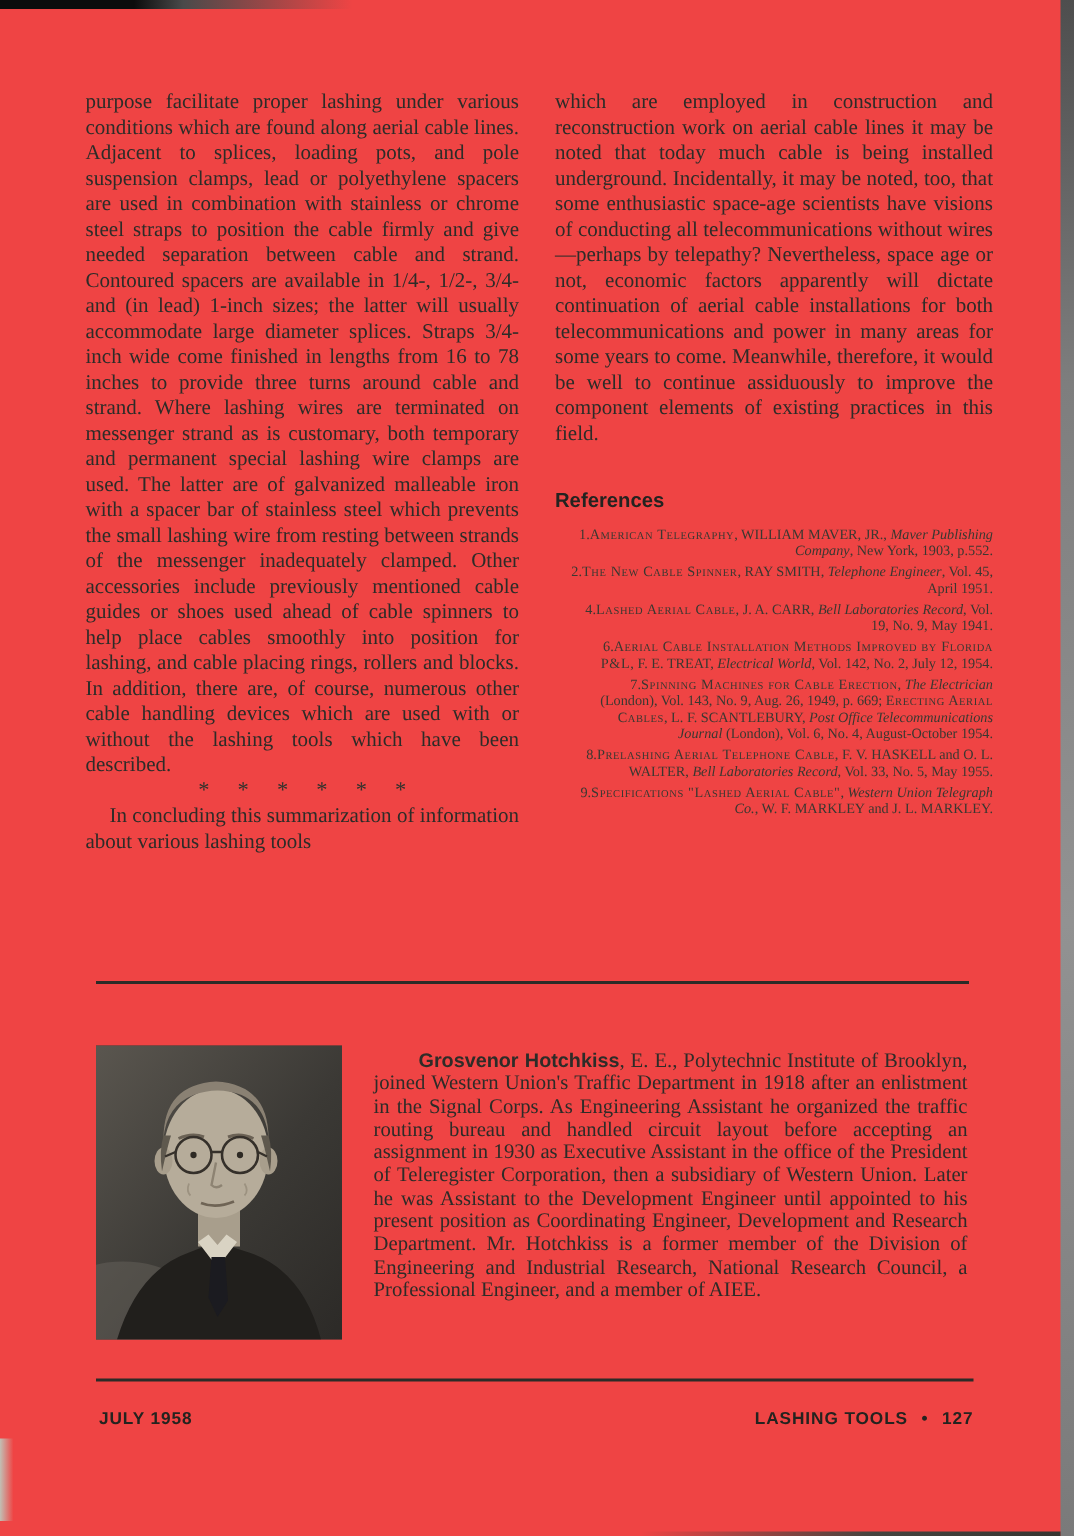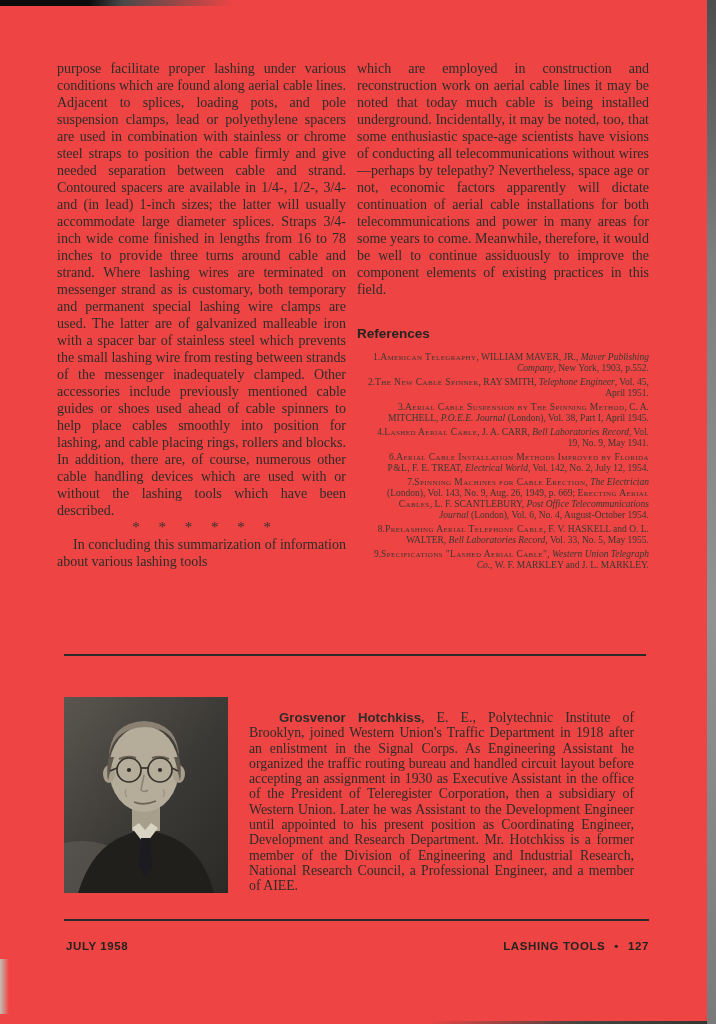--- a/index.html
+++ b/index.html
@@ -10,21 +10,21 @@
     background:linear-gradient(to right,#0c0c0c 0,#0c0c0c 38%,#4a4a4a 52%,rgba(120,120,118,0) 100%);}
   .edge-right{position:absolute;top:0;right:0;width:9px;height:1024px;
     background:linear-gradient(to bottom,#4e4e4e,#7e7e7e 25%,#929292 60%,#7a7a7a 100%);}
   .edge-bottom{position:absolute;bottom:0;right:9px;width:280px;height:3px;
     background:linear-gradient(to right,rgba(60,60,56,0),#45443f 55%,#363531 100%);}
   .edge-bl{position:absolute;left:0;bottom:10px;width:9px;height:55px;
     background:linear-gradient(to right,#c2bfb4,rgba(194,191,180,0));}
   
   .column{position:absolute;top:60px;text-align:justify;font-size:14px;line-height:17px;}
   .col-left{left:57px;width:289px;}
-  .col-right{left:357px;width:292px;}
+  .col-right{left:370px;width:292px;}
   .column p{margin:0;}
   .asterisks{text-align:center;margin:11px 0 7px;font-size:15px;word-spacing:15px;
     text-indent:0;color:#33322d;}
   .para-indent{text-indent:16px;}
   
   .refs-heading{font-family:"Liberation Sans",sans-serif;font-weight:bold;font-size:13.5px;
     margin:27px 0 10px 0;color:#242320;text-align:left;}
   .refs-list{text-align:left;}
   .ref{font-size:9.5px;line-height:11px;color:#3a3831;padding-left:17px;margin-bottom:3px;text-align:right;}
   .ref-num{display:inline-block;width:17px;margin-left:-17px;}
@@ -32,21 +32,21 @@
   .i{font-style:italic;}
   
   .rule{position:absolute;left:64px;height:2px;background:#2c2b27;}
   .rule-1{top:654px;width:582px;}
   .rule-2{top:919px;width:585px;}
   
   .bio{position:absolute;left:64px;top:694px;width:586px;text-align:justify;
     font-size:13.8px;line-height:15.3px;}
   .photo{float:left;width:164px;height:196px;margin:3px 21px 6px 0;background:#393733;}
   .photo svg{display:block;}
-  .bio p{margin:16px;text-indent:30px;}
+  .bio p{margin:5px;text-indent:30px;}
   .bio-name{font-family:"Liberation Sans",sans-serif;font-weight:bold;font-size:13.2px;}
   
   .footer{position:absolute;left:66px;right:67px;top:940px;display:flex;
     justify-content:space-between;font-family:"Liberation Sans",sans-serif;font-weight:bold;
     font-size:11.5px;letter-spacing:0.6px;color:#24231f;}
   .footer-right span{margin-left:9px;}
 </style>
 </head>
 <body>
 
@@ -62,21 +62,20 @@
     <p class="asterisks">* * * * * *</p>
     <p class="para-indent">In concluding this summarization of information about various lashing tools</p>
   </div>
 
   <div class="column col-right">
     <p>which are employed in construction and reconstruction work on aerial cable lines it may be noted that today much cable is being installed underground. Incidentally, it may be noted, too, that some enthusiastic space-age scientists have visions of conducting all telecommunications without wires—perhaps by telepathy? Nevertheless, space age or not, economic factors apparently will dictate continuation of aerial cable installations for both telecommunications and power in many areas for some years to come. Meanwhile, therefore, it would be well to continue assiduously to improve the component elements of existing practices in this field.</p>
     <h3 class="refs-heading">References</h3>
     <div class="refs-list">
         <div class="ref"><span class="ref-num">1.</span><span class="sc">American Telegraphy</span><span>, WILLIAM MAVER, JR., </span><span class="i">Maver Publishing Company</span><span>, New York, 1903, p.552.</span></div>
         <div class="ref"><span class="ref-num">2.</span><span class="sc">The New Cable Spinner</span><span>, RAY SMITH, </span><span class="i">Telephone Engineer</span><span>, Vol. 45, April 1951.</span></div>
-        <div class="ref"><span class="ref-num">3.</span><span class="sc">Aerial Cable Suspension by The Spinning Method</span><span>, C. A. MITCHELL, </span><span class="i">P.O.E.E. Journal</span><span> (London), Vol. 38, Part I, April 1945.</span></div>
         <div class="ref"><span class="ref-num">4.</span><span class="sc">Lashed Aerial Cable</span><span>, J. A. CARR, </span><span class="i">Bell Laboratories Record</span><span>, Vol. 19, No. 9, May 1941.</span></div>
         <div class="ref"><span class="ref-num">6.</span><span class="sc">Aerial Cable Installation Methods Improved by Florida P&amp;L</span><span>, F. E. TREAT, </span><span class="i">Electrical World</span><span>, Vol. 142, No. 2, July 12, 1954.</span></div>
         <div class="ref"><span class="ref-num">7.</span><span class="sc">Spinning Machines for Cable Erection</span><span>, </span><span class="i">The Electrician</span><span> (London), Vol. 143, No. 9, Aug. 26, 1949, p. 669; </span><span class="sc">Erecting Aerial Cables</span><span>, L. F. SCANTLEBURY, </span><span class="i">Post Office Telecommunications Journal</span><span> (London), Vol. 6, No. 4, August-October 1954.</span></div>
         <div class="ref"><span class="ref-num">8.</span><span class="sc">Prelashing Aerial Telephone Cable</span><span>, F. V. HASKELL and O. L. WALTER, </span><span class="i">Bell Laboratories Record</span><span>, Vol. 33, No. 5, May 1955.</span></div>
         <div class="ref"><span class="ref-num">9.</span><span class="sc">Specifications "Lashed Aerial Cable"</span><span>, </span><span class="i">Western Union Telegraph Co.</span><span>, W. F. MARKLEY and J. L. MARKLEY.</span></div>
       </div>
   </div>
 
   <div class="rule rule-1"></div>
   <div class="rule rule-2"></div>

